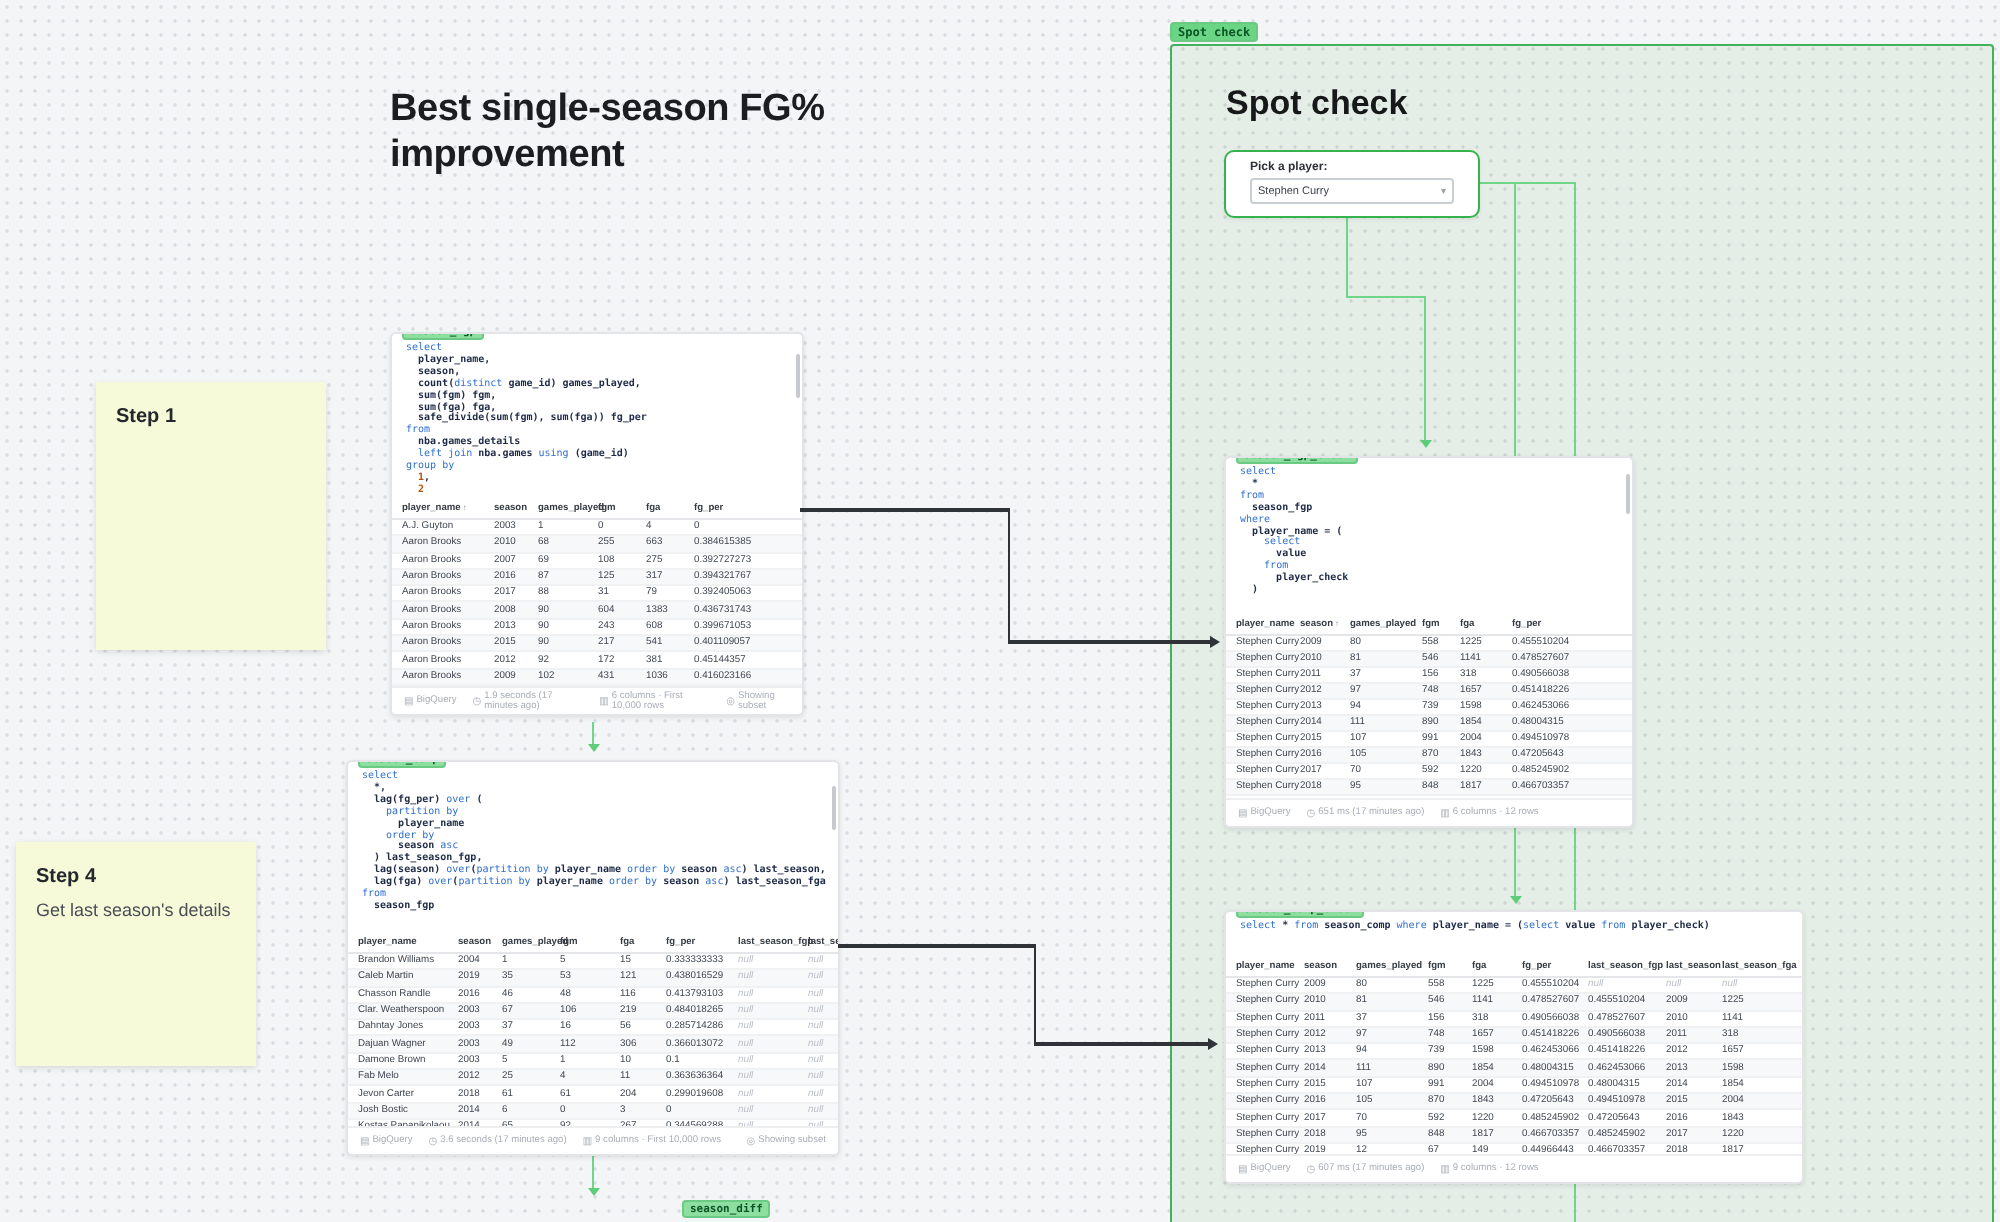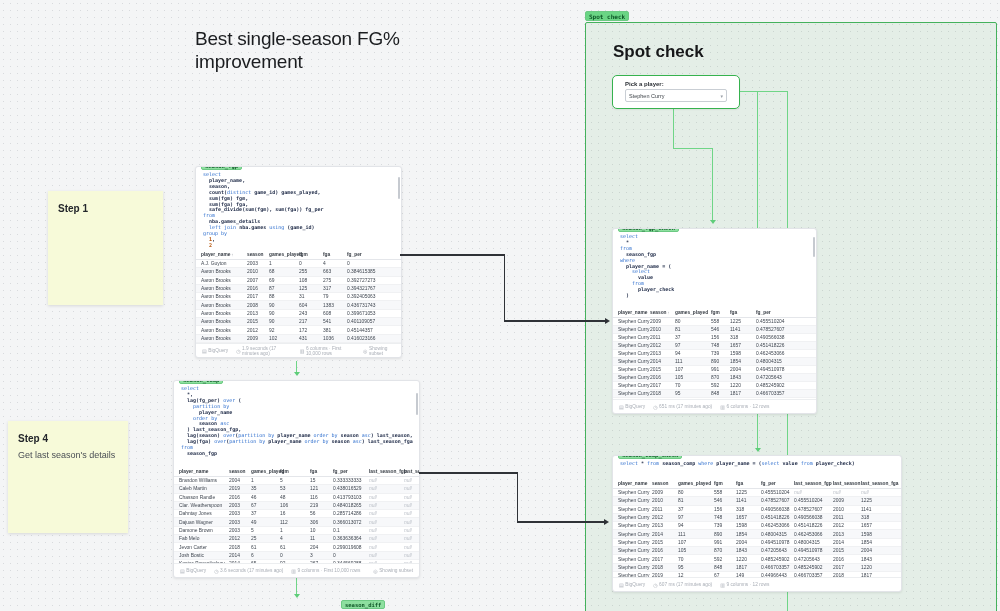--- a/index.html
+++ b/index.html
@@ -10,22 +10,22 @@
     background-size:7px 7px;}
 
   
   .frame{position:absolute;left:585px;top:22px;width:410px;height:600px;
     background:rgba(86,180,102,0.10);border:1.2px solid #44b15c;border-radius:2px;}
   .frame-tag,.cell-tag{position:absolute;font-family:"DejaVu Sans Mono",monospace;
     font-weight:bold;color:#0d5526;background:#8ddf9f;border:1px solid #6cc983;
     border-radius:2px;padding:0.5px 3px;white-space:nowrap;z-index:6;}
   .frame-tag{left:585px;top:11px;font-size:6px;background:#6ad584;}
 
-  .big-title{position:absolute;left:195px;top:28px;width:270px;font-size:19px;
-    line-height:1.2;font-weight:normal;color:#1b1d20;letter-spacing:-0.2px;}
+  .big-title{position:absolute;left:195px;top:44px;width:270px;font-size:19px;
+    line-height:1.2;font-weight:bold;color:#1b1d20;letter-spacing:-0.2px;}
   .big-desc{position:absolute;left:195px;top:90px;width:214px;font-size:10.5px;
     line-height:1.5;color:#52575e;}
   .spot-title{position:absolute;left:613px;top:42px;font-size:17px;font-weight:bold;color:#17181a;}
 
   
   .picker{position:absolute;left:612px;top:75px;width:126px;height:32px;background:#fff;
     border:1.4px solid #36b24e;border-radius:5px;box-shadow:0 1px 2px rgba(0,0,0,.06);z-index:5;}
   .picker-label{font-size:6px;font-weight:bold;color:#2c3036;margin:5px 0 2px 12px;}
   .picker-select{display:flex;align-items:center;justify-content:space-between;
     margin:0 12px;height:11px;border:0.8px solid #c9ced4;border-radius:2px;
@@ -98,21 +98,21 @@
   <div class="spot-title">Spot check</div>
 
   <div class="picker">
     <div class="picker-label">Pick a player:</div>
     <div class="picker-select">
       <span>Stephen Curry</span>
       <span class="chev">▾</span>
     </div>
   </div>
 
-  <div class="sticky" style="left:48px;top:191px;width:115px;height:114px;">
+  <div class="sticky" style="left:48px;top:191px;width:115px;height:134px;">
     <div class="s-title">Step 1</div>
   </div>
   <div class="sticky" style="left:8px;top:421px;width:120px;height:112px;">
     <div class="s-title">Step 4</div>
     <div class="s-body">Get last season's details</div>
   </div>
 
   <div class="cell" style="left:195px;top:166px;width:205px;height:190px;">
     <div class="cell-tag">season_fgp</div>
     <div class="sql" style="height:77px;"><div><span class="kw">select</span></div><div>  player_name,</div><div>  season,</div><div>  count(<span class="kw">distinct</span> game_id) games_played,</div><div>  sum(fgm) fgm,</div><div>  sum(fga) fga,</div><div>  safe_divide(sum(fgm), sum(fga)) fg_per</div><div><span class="kw">from</span></div><div>  nba.games_details</div><div>  <span class="kw">left</span> <span class="kw">join</span> nba.games <span class="kw">using</span> (game_id)</div><div><span class="kw">group</span> <span class="kw">by</span></div><div>  <span class="num">1</span>,</div><div>  <span class="num">2</span></div></div>

